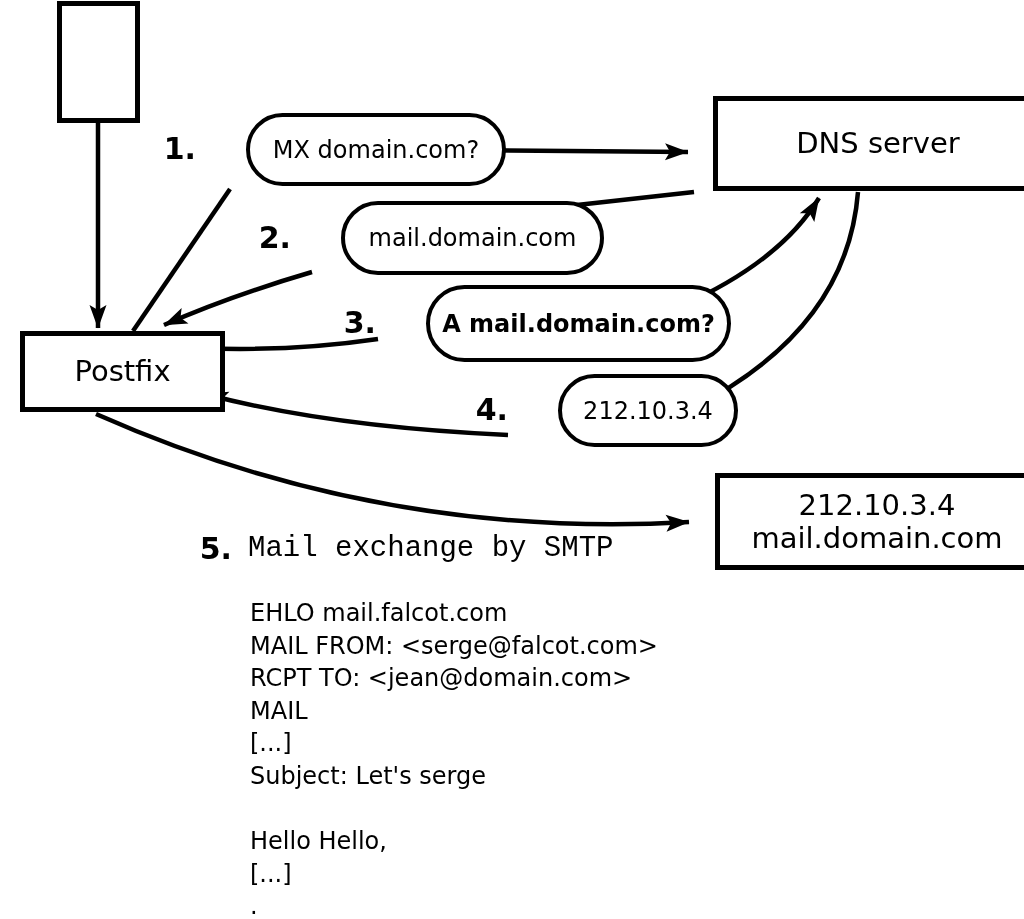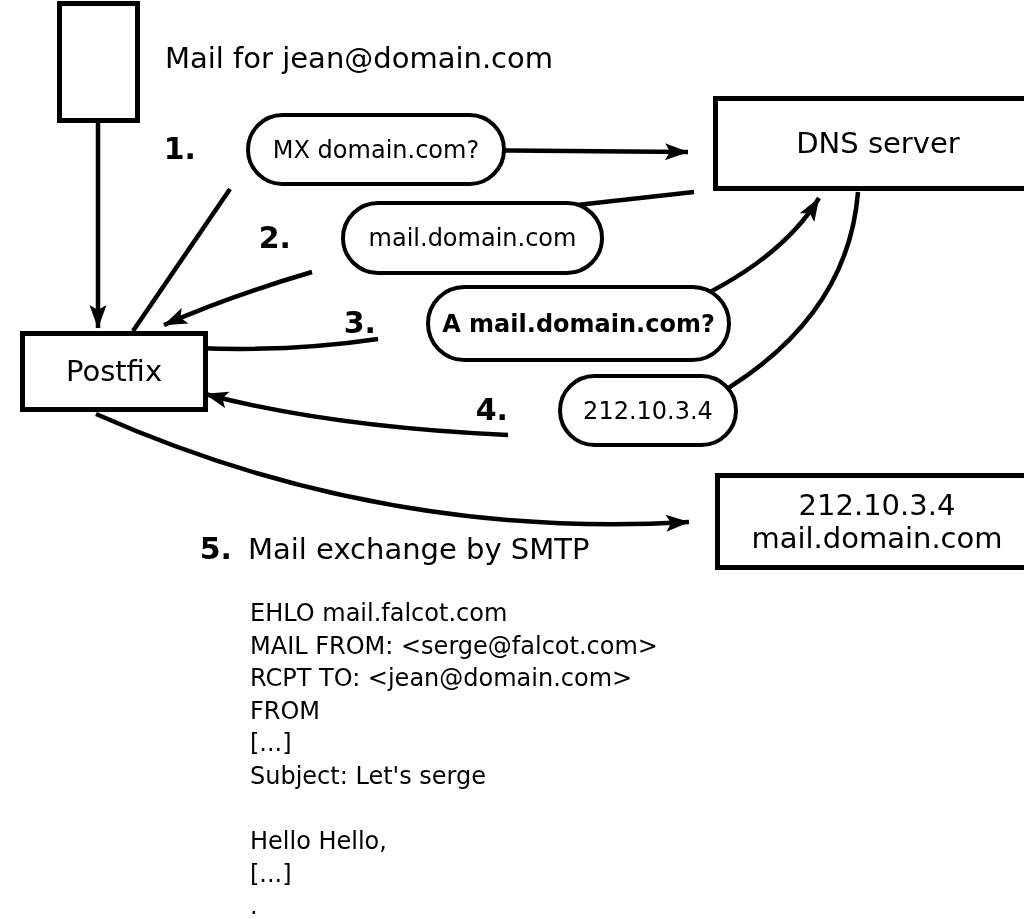--- a/index.html
+++ b/index.html
@@ -47,21 +47,20 @@
     <path d="M312,272 Q230,296 164,325" marker-end="url(#arr)"></path>
     <path d="M197,348 Q290,352 378,339"></path>
     <path d="M681,306 Q780,262 819,198" marker-end="url(#arr)"></path>
     <path d="M858,192 Q847,330 691,409"></path>
     <path d="M508,435 Q330,427 205,394" marker-end="url(#arr)"></path>
     <path d="M96,414 Q380,540 689,522" marker-end="url(#arr)"></path>
   </svg>
 
   <div class="abs rect-plain" style="left:57px;top:1px;width:83px;height:122px;"></div>
 
-  <div class="abs lbl" style="left:165px;top:42px;">Mail for jean@domain.com</div>
 
   <div class="abs num" style="left:126px;top:133px;">1.</div>
   <div class="abs pill" style="left:198px;top:113px;width:260px;height:73px;">
     <span>MX domain.com?</span>
   </div>
 
   <div class="abs num" style="left:221px;top:222px;">2.</div>
   <div class="abs pill" style="left:293px;top:201px;width:263px;height:74px;">
     <span>mail.domain.com</span>
   </div>
@@ -70,40 +69,40 @@
   <div class="abs pill" style="left:378px;top:285px;width:305px;height:77px;font-weight:bold;">
     <span>A mail.domain.com?</span>
   </div>
 
   <div class="abs num" style="left:438px;top:394px;">4.</div>
   <div class="abs pill" style="left:510px;top:374px;width:180px;height:73px;">
     <span>212.10.3.4</span>
   </div>
 
   <div class="abs num" style="left:162px;top:533px;">5.</div>
-  <div class="abs lbl" style="left:248px;top:533px;">Mail exchange by SMTP</div>
+  <div class="abs lbl" style="left:248px;top:533px;font-family:Liberation Mono, monospace;">Mail exchange by SMTP</div>
 
-  <div class="abs node" style="left:0px;top:331px;width:188px;height:81px;">
+  <div class="abs node" style="left:0px;top:331px;width:205px;height:81px;">
     <span>Postfix</span>
   </div>
 
   <div class="abs node" style="left:693px;top:96px;width:330px;height:95px;">
     <span>DNS server</span>
   </div>
 
   <div class="abs node" style="left:695px;top:473px;width:324px;height:97px;">
     <span>212.10.3.4</span>
     <span>mail.domain.com</span>
   </div>
 
   <div class="abs smtp">
     <div class="smtp-line">EHLO mail.falcot.com</div>
     <div class="smtp-line">MAIL FROM: &lt;serge@falcot.com&gt;</div>
     <div class="smtp-line">RCPT TO: &lt;jean@domain.com&gt;</div>
-    <div class="smtp-line">FROM</div>
+    <div class="smtp-line">MAIL</div>
     <div class="smtp-line">[...]</div>
     <div class="smtp-line">Subject: Let's serge</div>
     <div class="smtp-line"></div>
     <div class="smtp-line">Hello Hello,</div>
     <div class="smtp-line">[...]</div>
     <div class="smtp-line">.</div>
   </div>
 
 </div>
 

